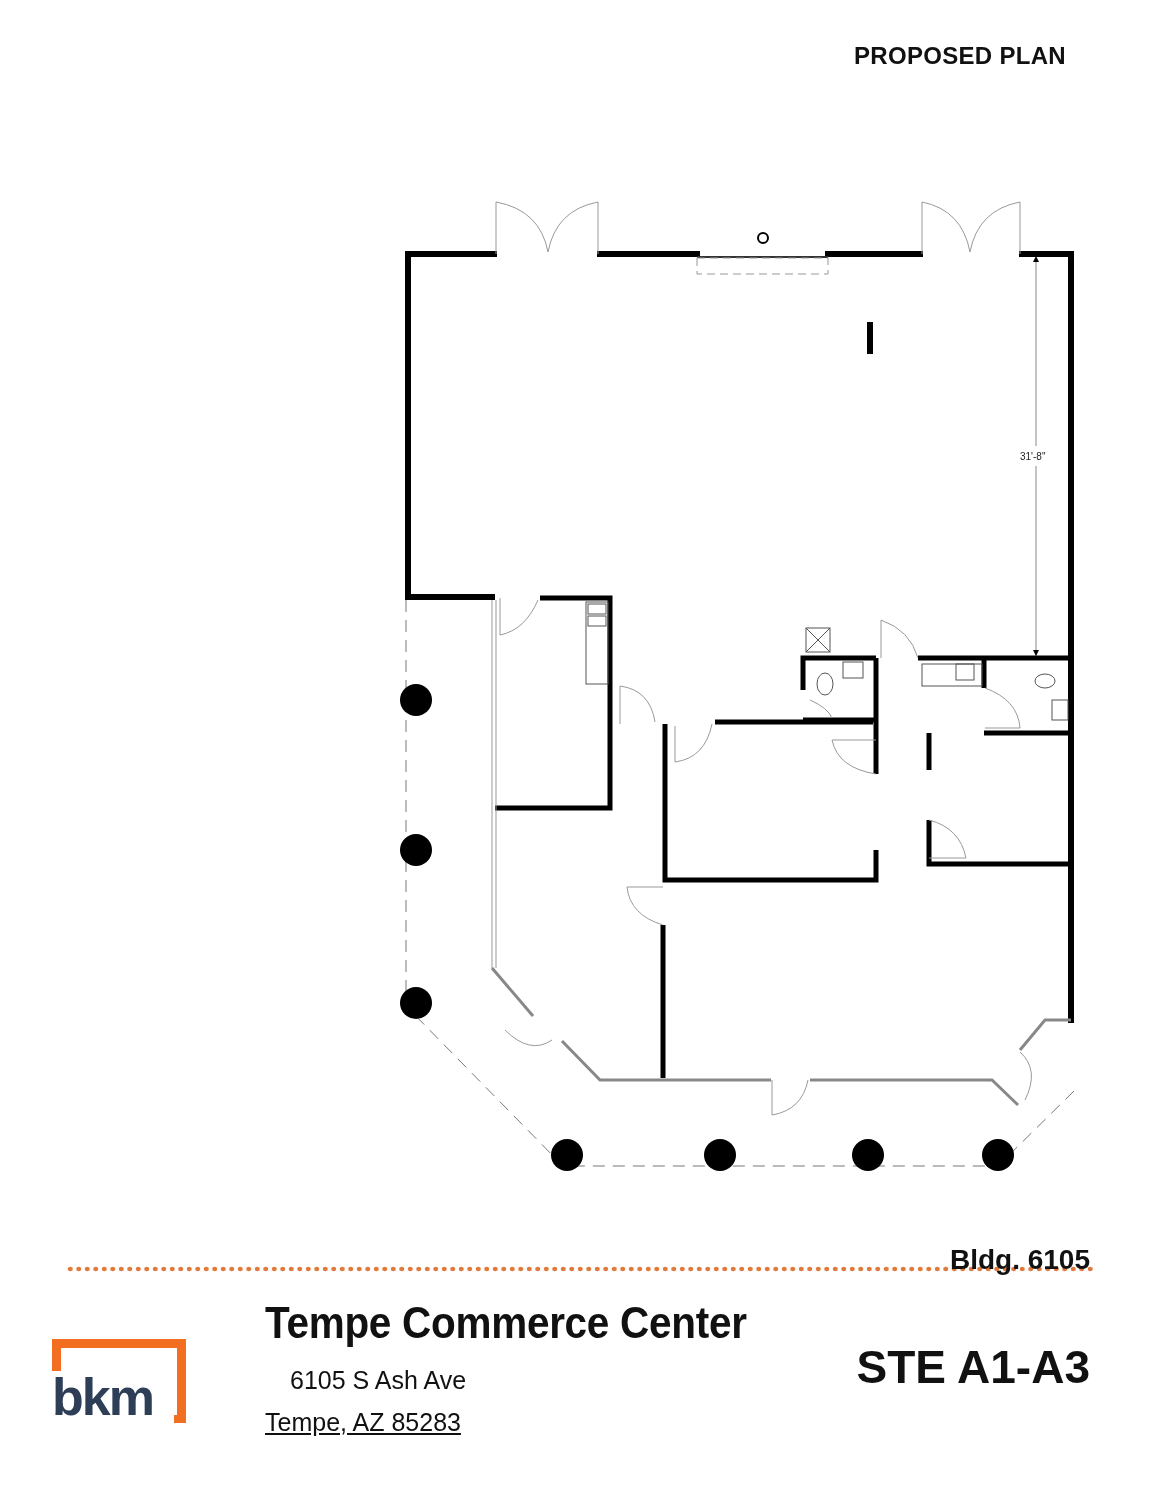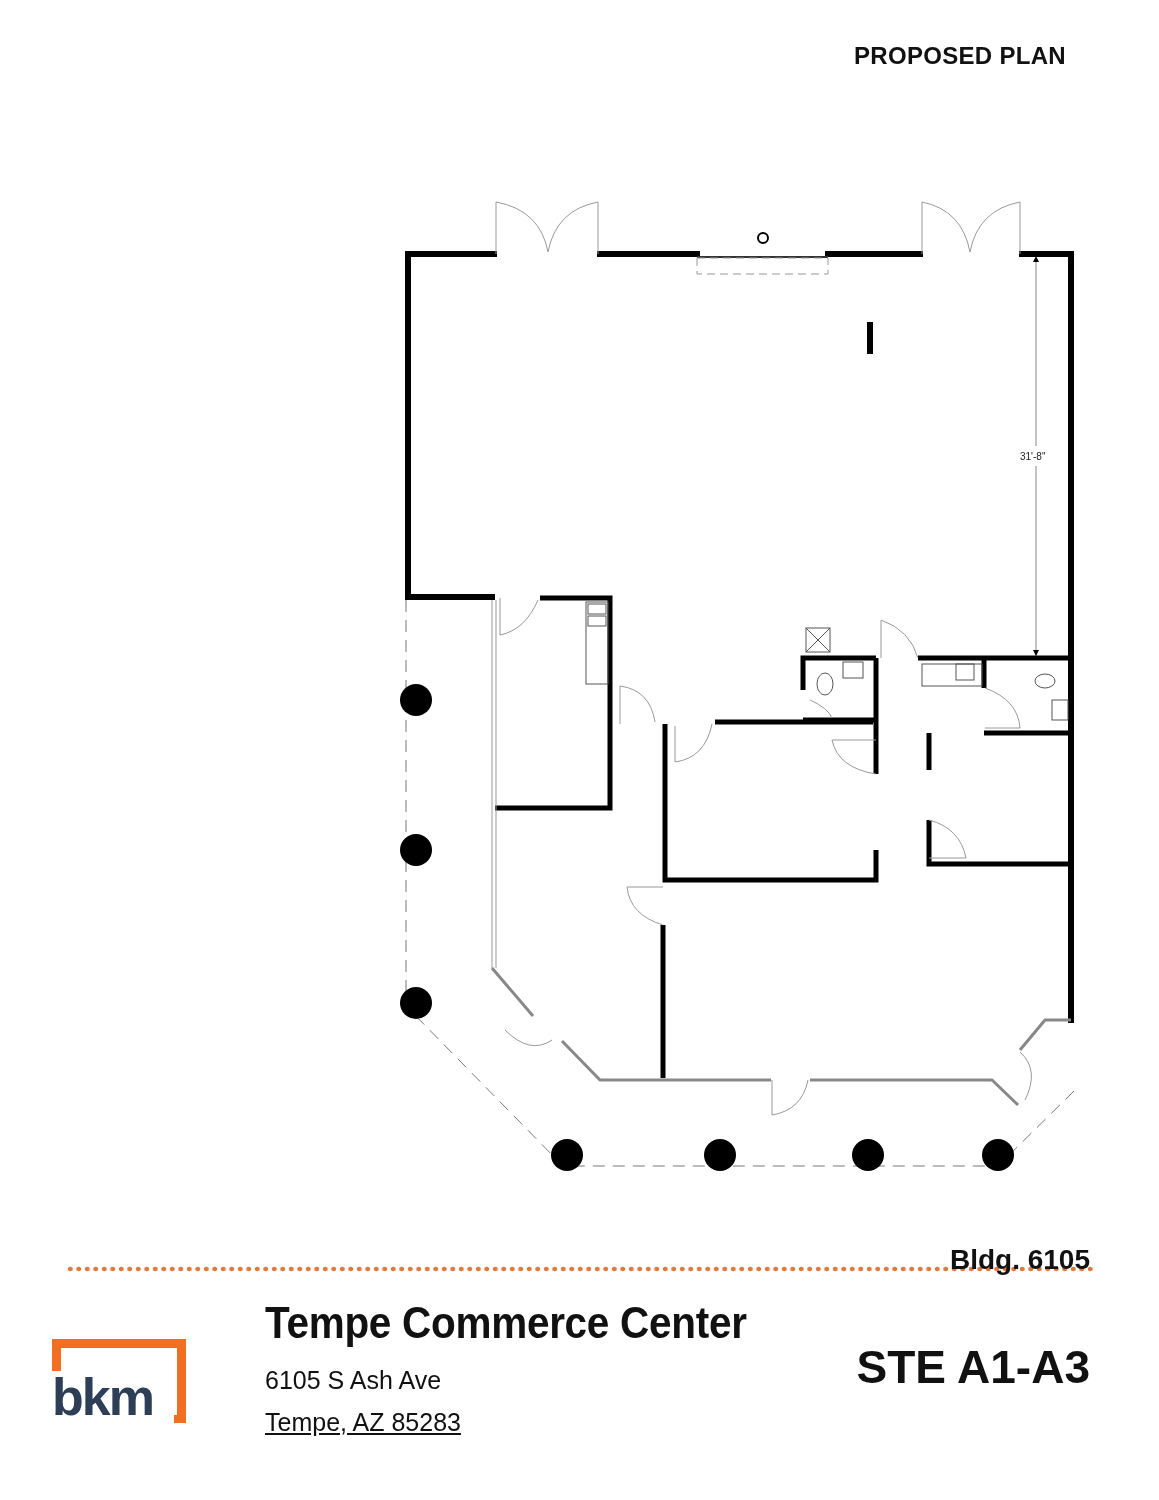--- a/index.html
+++ b/index.html
@@ -9,21 +9,21 @@
   .divider { position: absolute; left: 66px; top: 1266px; width: 1028px; height: 6px;
     background-image: radial-gradient(circle, #e0793a 2.2px, transparent 2.6px);
     background-size: 8.5px 6px; background-repeat: repeat-x; }
   .logo { position: absolute; left: 52px; top: 1303px; width: 140px; height: 90px; margin-top: 36px; }
   .logo-bracket { position: absolute; left: 0; top: 0; width: 134px; height: 84px;
     border-top: 9px solid #f26f21; border-left: 9px solid #f26f21; border-right: 9px solid #f26f21; box-sizing: border-box; }
   .logo-bracket-foot { position: absolute; right: 6px; bottom: 6px; width: 12px; height: 8px; background: #f26f21; }
   .logo-text { position: absolute; left: 0; top: 32px; font-size: 52px; font-weight: bold; color: #2d3e56; letter-spacing: -2px; line-height: 52px; background: #fff; padding-right: 2px; }
   .property-name { position: absolute; left: 265px; top: 1298px; font-size: 44px; font-weight: bold; color: #111; transform: scaleX(0.92); transform-origin: left; letter-spacing: -0.3px; }
   .address-line { position: absolute; left: 265px; font-size: 25px; color: #111; }
-  .addr1 { top: 1366px; }
+  .addr1 { top: 1366px; margin-left: 25px; }
   .addr2 { top: 1408px; text-decoration: underline; }
   .bldg { position: absolute; right: 69px; top: 1244px; font-size: 28px; font-weight: bold; color: #111; }
   .suite { position: absolute; right: 69px; top: 1340px; font-size: 46px; font-weight: bold; color: #111; margin-left: 10px; }
   .dim-label { font-family: "Liberation Sans", sans-serif; font-size: 10px; fill: #222; }
 </style>
 </head>
 <body>
 
 <div class="plan-title">PROPOSED PLAN</div>
 

